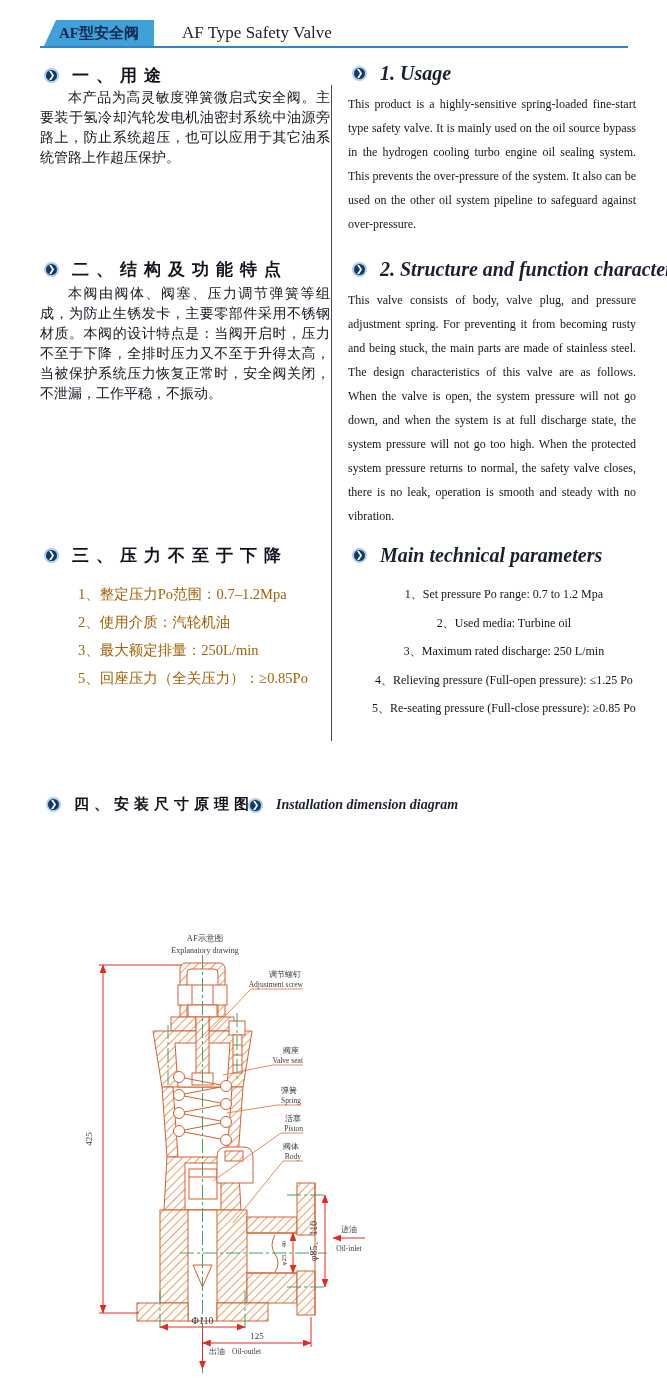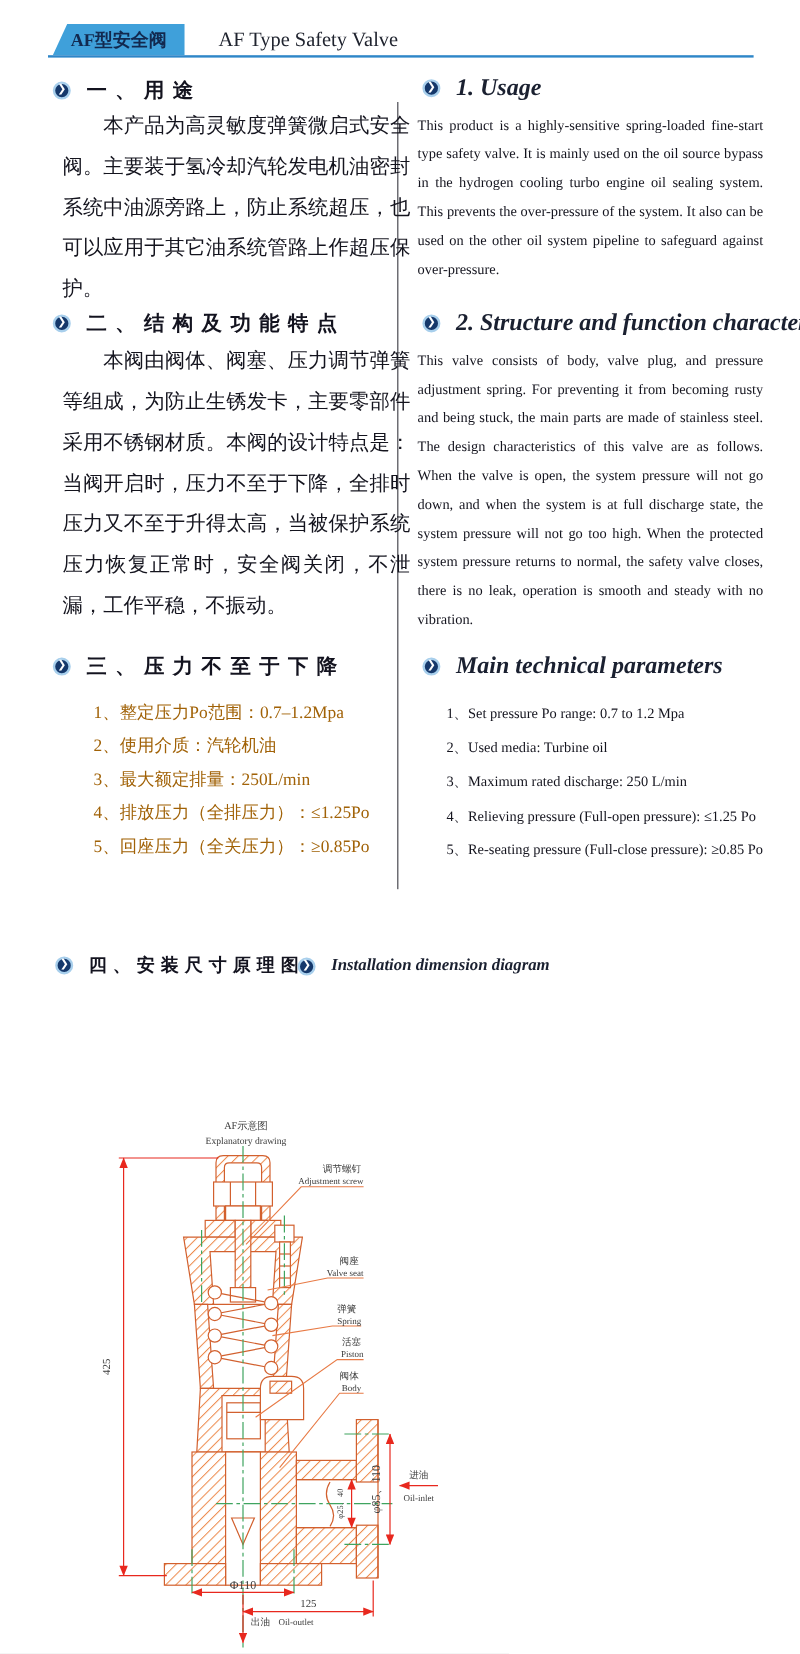--- a/index.html
+++ b/index.html
@@ -22,32 +22,32 @@
   .sec-icon{
     width:15px; height:15px; border-radius:50%;
     background:#15386B; border:2px solid #A8CFEC; color:#ffffff;
     display:inline-flex; align-items:center; justify-content:center;
     font-size:9px; font-weight:bold; line-height:1;
     font-family:"DejaVu Sans", sans-serif; flex:0 0 auto;
   }
   .zh-title{ font-size:17px; font-weight:bold; letter-spacing:7px; color:#13131f; white-space:nowrap; }
   .en-title{ font-size:20px; font-weight:bold; font-style:italic; color:#1a2030; white-space:nowrap; }
   .zh-body{
-    position:absolute; left:52px; width:290px; font-size:17px; line-height:34px;
+    position:absolute; left:40px; width:290px; font-size:14px; line-height:20px;
     text-align:justify; text-indent:2em; color:#14141e;
   }
   .en-body{
     position:absolute; left:348px; width:288px; font-size:12px; line-height:24px;
     text-align:justify; color:#14141e;
   }
   ul.param-list{ position:absolute; list-style:none; }
   ul.zh-list{ left:78px; }
   ul.zh-list li{ font-size:14.5px; line-height:28px; color:#a16207; }
   ul.en-list{ left:372px; }
-  ul.en-list li{ font-size:12px; line-height:28.5px; color:#14141e; }
+  ul.en-list li{ font-size:12px; line-height:28.5px; color:#14141e;text-align:center; }
   .col-divider{ position:absolute; left:331px; top:85px; width:1px; height:656px; background:#4a4a52; }
   
   .diagram-wrap{ position:absolute; left:75px; top:925px; width:300px; height:455px; }
   svg text{ font-family:"Liberation Serif", serif; fill:#3b3b3b; }
 </style>
 </head>
 <body>
 
 <div class="page">
 
@@ -72,21 +72,20 @@
   <p class="zh-body" style="top:284px;">本阀由阀体、阀塞、压力调节弹簧等组成，为防止生锈发卡，主要零部件采用不锈钢材质。本阀的设计特点是：当阀开启时，压力不至于下降，全排时压力又不至于升得太高，当被保护系统压力恢复正常时，安全阀关闭，不泄漏，工作平稳，不振动。</p>
 
   <div class="sec-head" style="left:44px; top:544px;">
     <span class="sec-icon">❯</span>
     <span class="zh-title">三、压力不至于下降</span>
   </div>
   <ul class="param-list zh-list" style="top:580px;">
     <li>1、整定压力Po范围：0.7–1.2Mpa</li>
     <li>2、使用介质：汽轮机油</li>
     <li>3、最大额定排量：250L/min</li>
-    <li>4、排放压力（全排压力）：≤1.25Po</li>
     <li>5、回座压力（全关压力）：≥0.85Po</li>
   </ul>
 
   <div class="sec-head" style="left:352px; top:62px;">
     <span class="sec-icon">❯</span>
     <span class="en-title">1. Usage</span>
   </div>
   <p class="en-body" style="top:92px;">This product is a highly-sensitive spring-loaded fine-start type safety valve. It is mainly used on the oil source bypass in the hydrogen cooling turbo engine oil sealing system. This prevents the over-pressure of the system. It also can be used on the other oil system pipeline to safeguard against over-pressure.</p>
 
   <div class="sec-head" style="left:352px; top:258px;">

